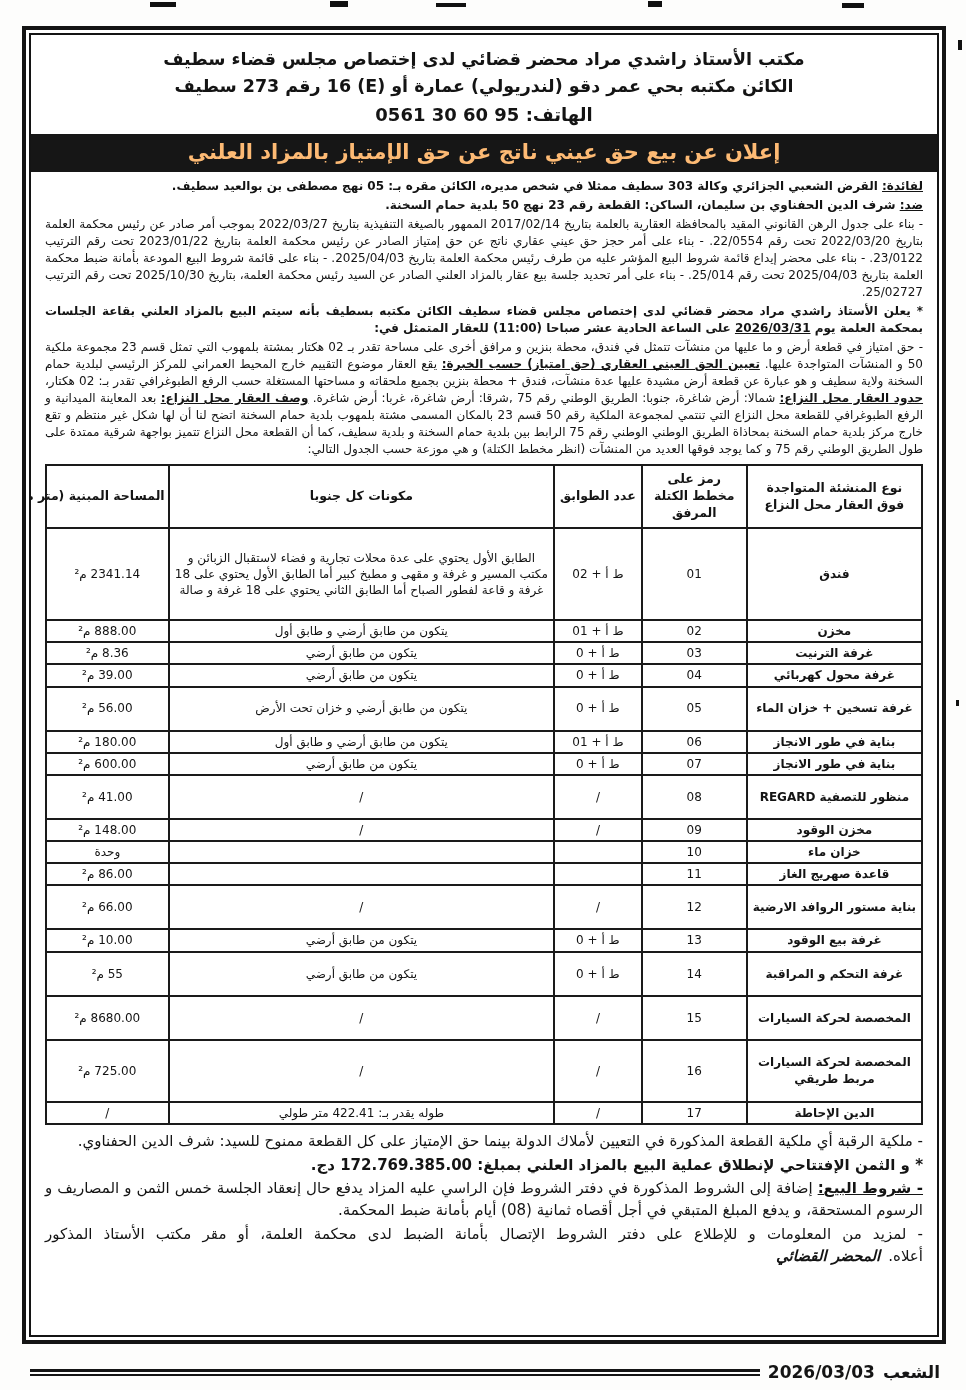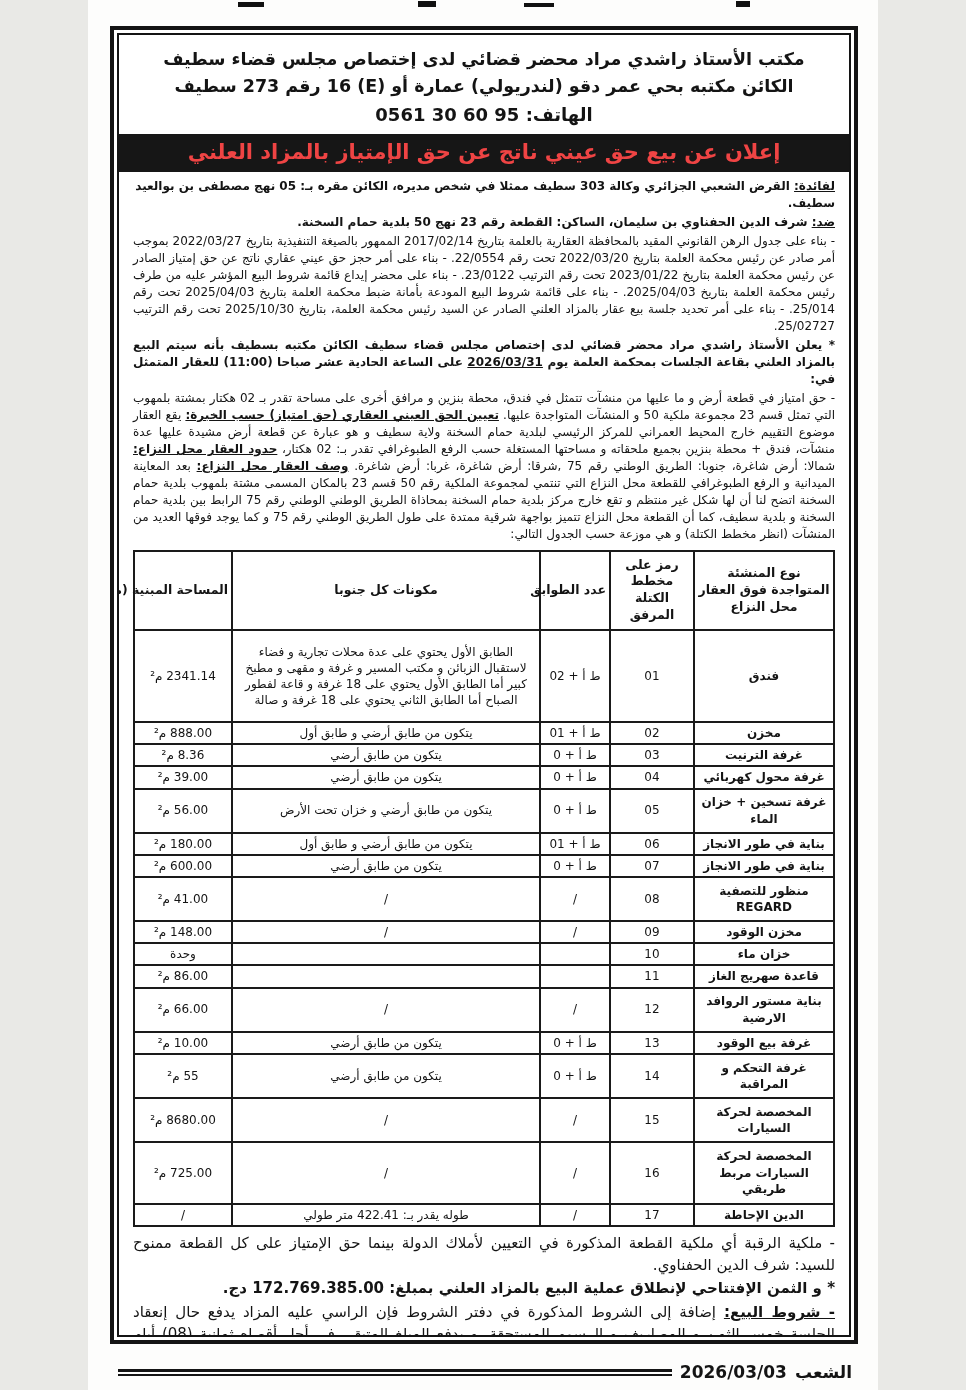--- a/index.html
+++ b/index.html
@@ -1,19 +1,19 @@
 <!DOCTYPE html>
 <html lang="ar" dir="rtl"><head>
 <meta charset="utf-8">
 <style>
   * { box-sizing: border-box; margin: 0; padding: 0; }
   html, body { background: #e9e9e6; }
   body { font-family: "DejaVu Sans", sans-serif; color: #141414; }
   .page {
-    position: relative; width: 790px; height: 1390px;
+    position: relative; width: 966px; height: 1390px;
     background: #fdfdfc; margin: 0 auto; overflow: hidden;
     direction: rtl;
   }
   
   .artifact { position: absolute; background: #111; }
   .a1 { top: 2px; left: 150px; width: 26px; height: 5px; }
   .a2 { top: 1px; left: 330px; width: 18px; height: 6px; }
   .a3 { top: 3px; left: 436px; width: 30px; height: 4px; }
   .a4 { top: 1px; left: 648px; width: 14px; height: 6px; }
   .a5 { top: 3px; left: 842px; width: 22px; height: 5px; }
@@ -28,21 +28,21 @@
     position: absolute; inset: 3px; border: 2px solid #141414;
     padding: 8px 14px 4px 14px; overflow: hidden;
   }
 
   .doc-header { text-align: center; font-weight: bold; font-size: 17.5px; line-height: 1.45; padding-top: 4px; }
   .doc-header .hline { margin-bottom: 2px; }
   .phone-line { font-size: 18px; }
   .phone-line .num { display: inline-block; }
 
   .banner {
-    background: #161616; color: #ef4444; font-weight: bold;
+    background: #161616; color: #fdba74; font-weight: bold;
     font-size: 21px; text-align: center; padding: 6px 4px 8px 4px;
     margin: 6px -14px 6px -14px; letter-spacing: 0.5px;
   }
 
   .body-text { font-size: 12px; line-height: 1.42; }
   .body-text p { margin-bottom: 2px; }
   p.justify { text-align: justify; }
   .b  { font-weight: bold; }
   .bu { font-weight: bold; text-decoration: underline; }
   .parties { font-weight: bold; }

